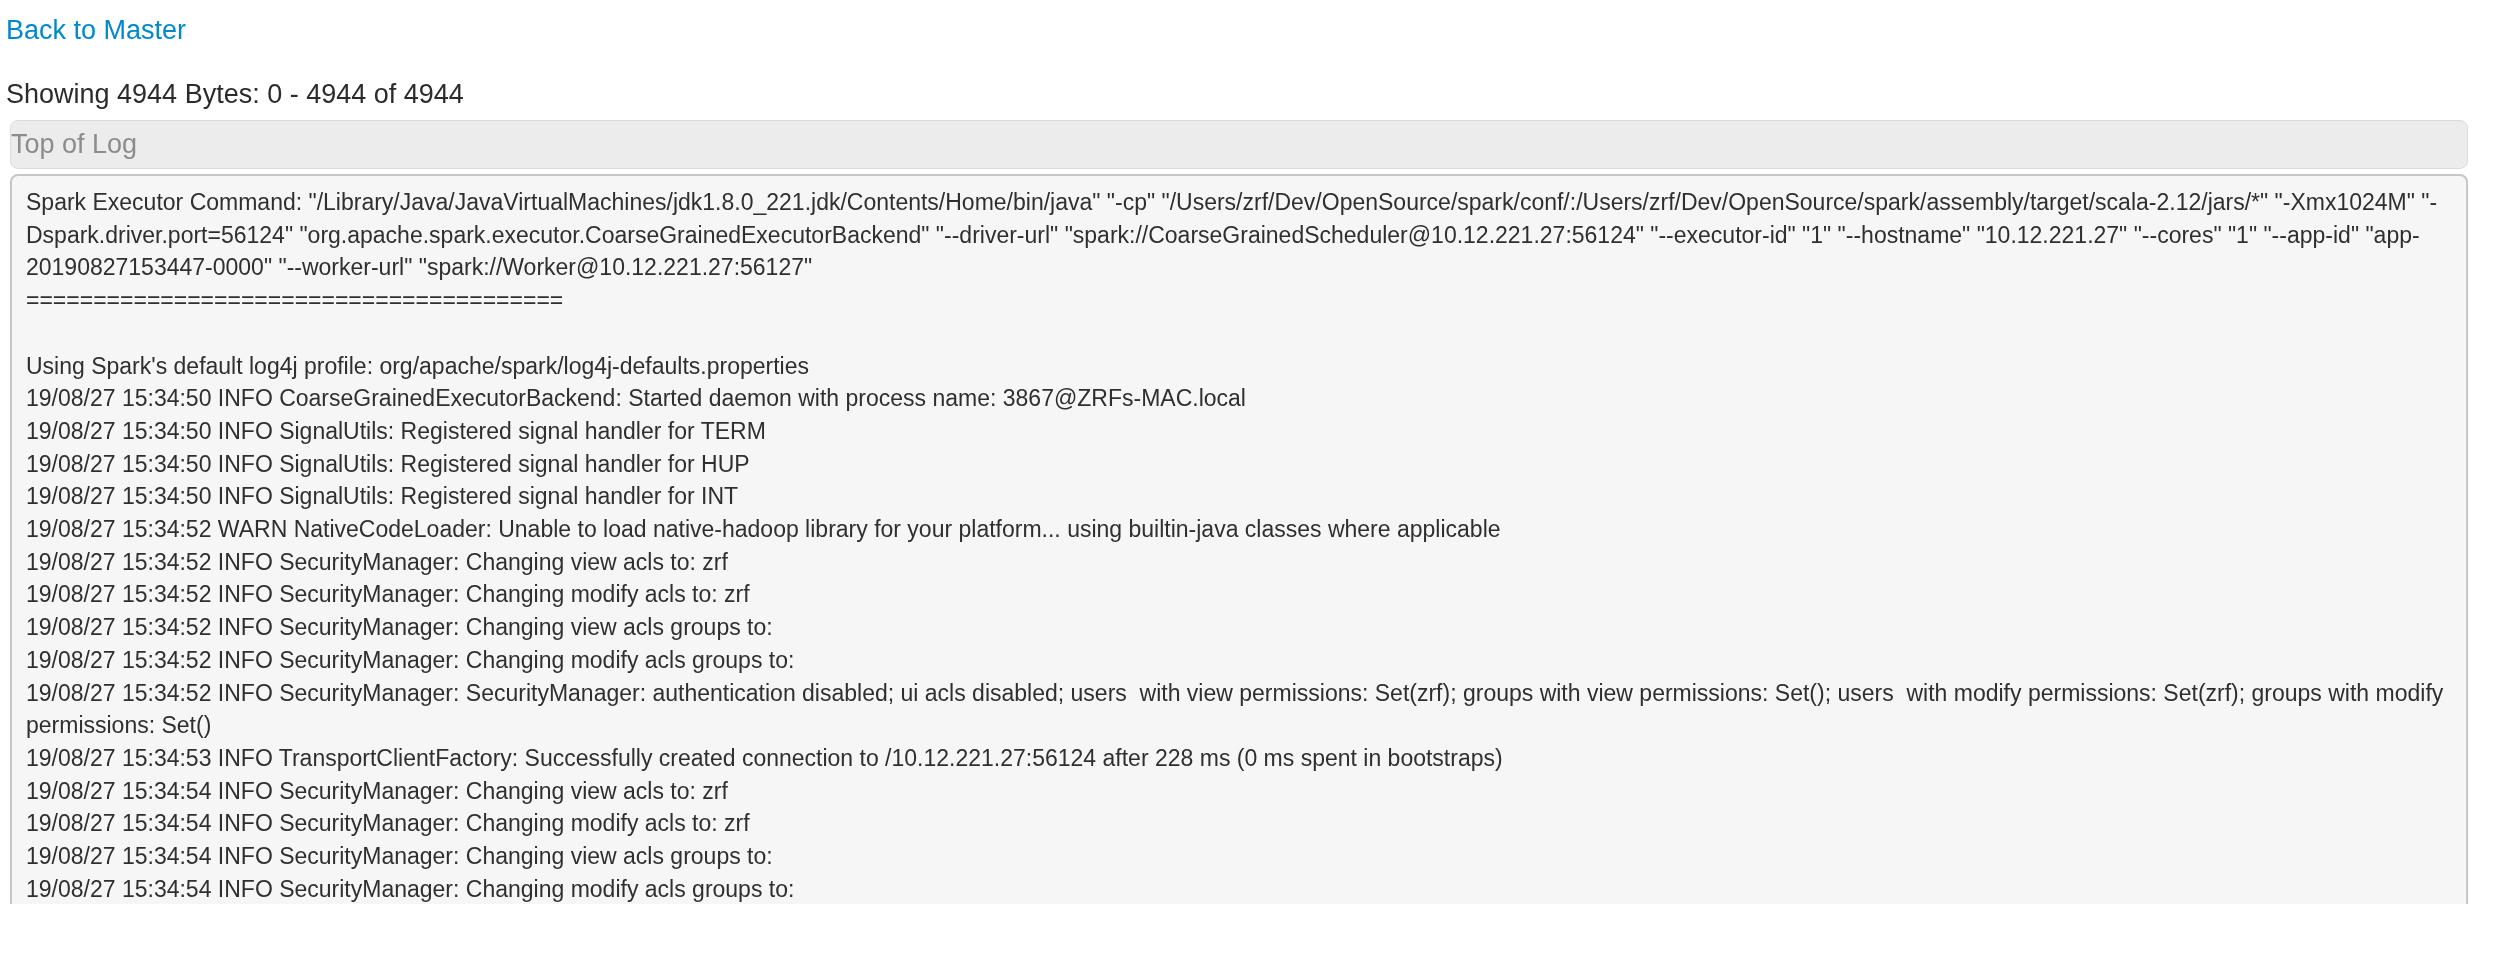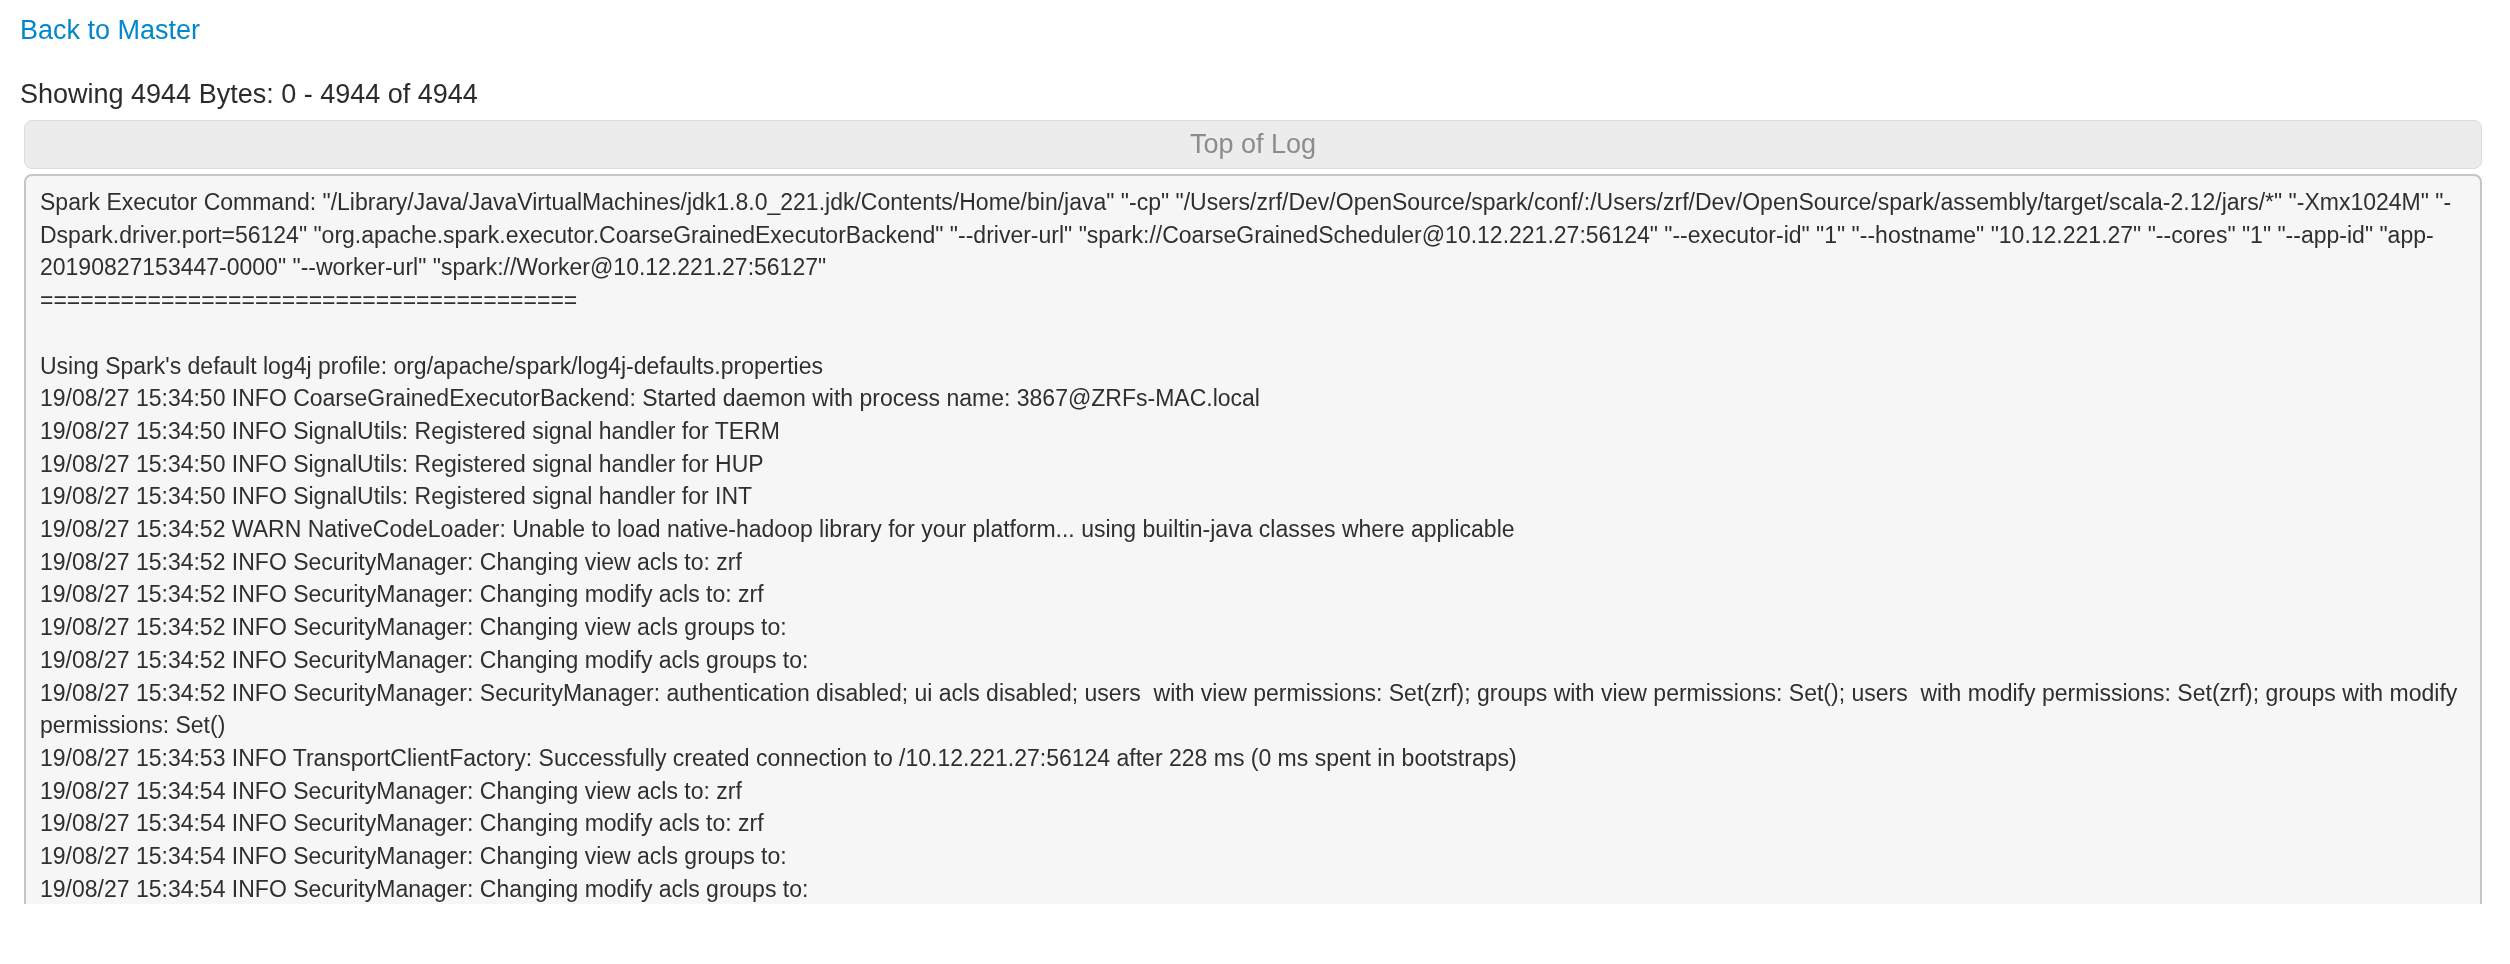--- a/index.html
+++ b/index.html
@@ -9,21 +9,21 @@
     background: #ffffff;
     width: 2510px;
     height: 964px;
     overflow: hidden;
     font-family: "Liberation Sans", "DejaVu Sans", sans-serif;
     color: #2f2f2f;
   }
   .page {
     width: 2510px;
     height: 904px;
-    padding: 10px 22px 0 16px;
+    padding: 10px 22px 0 2px;
     overflow: hidden;
   }
   .back-row {
     margin: 4px 0 0 4px;
     line-height: 32px;
   }
   .back-link {
     color: #0088cc;
     font-size: 27px;
     text-decoration: none;
@@ -37,21 +37,20 @@
   }
   .log-header-bar {
     margin: 10px 0 0 8px;
     width: 2458px;
     height: 49px;
     background: #ececec;
     border: 1px solid #dcdcdc;
     border-radius: 8px;
     display: flex;
     align-items: center;
-    justify-content: center;
     cursor: pointer;
   }
   .log-header-label {
     font-size: 27px;
     color: #8c8c8c;
   }
   .log-box {
     margin: 5px 0 0 8px;
     width: 2458px;
     height: 840px; 

